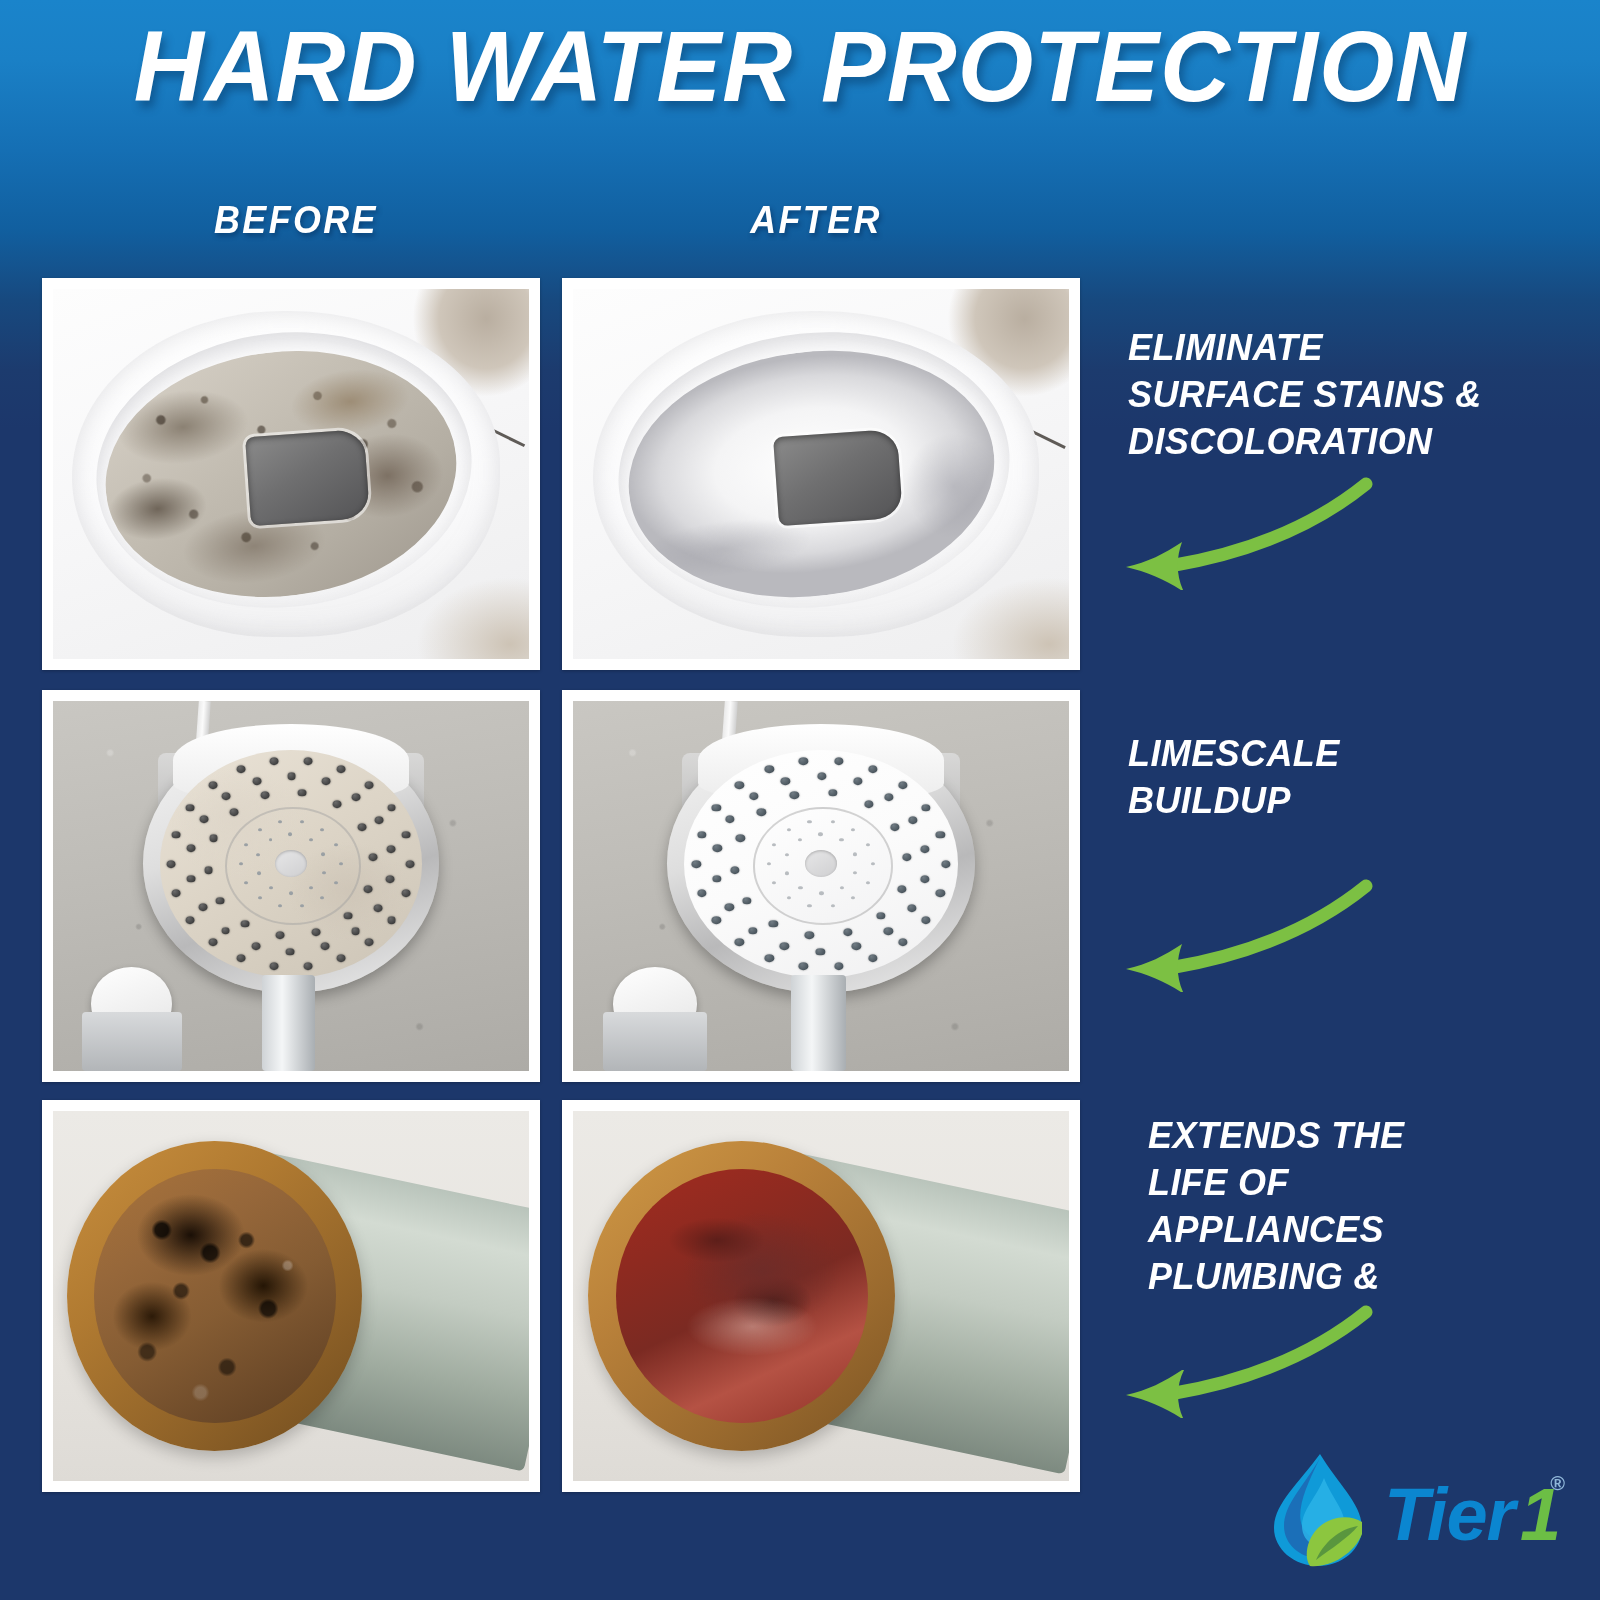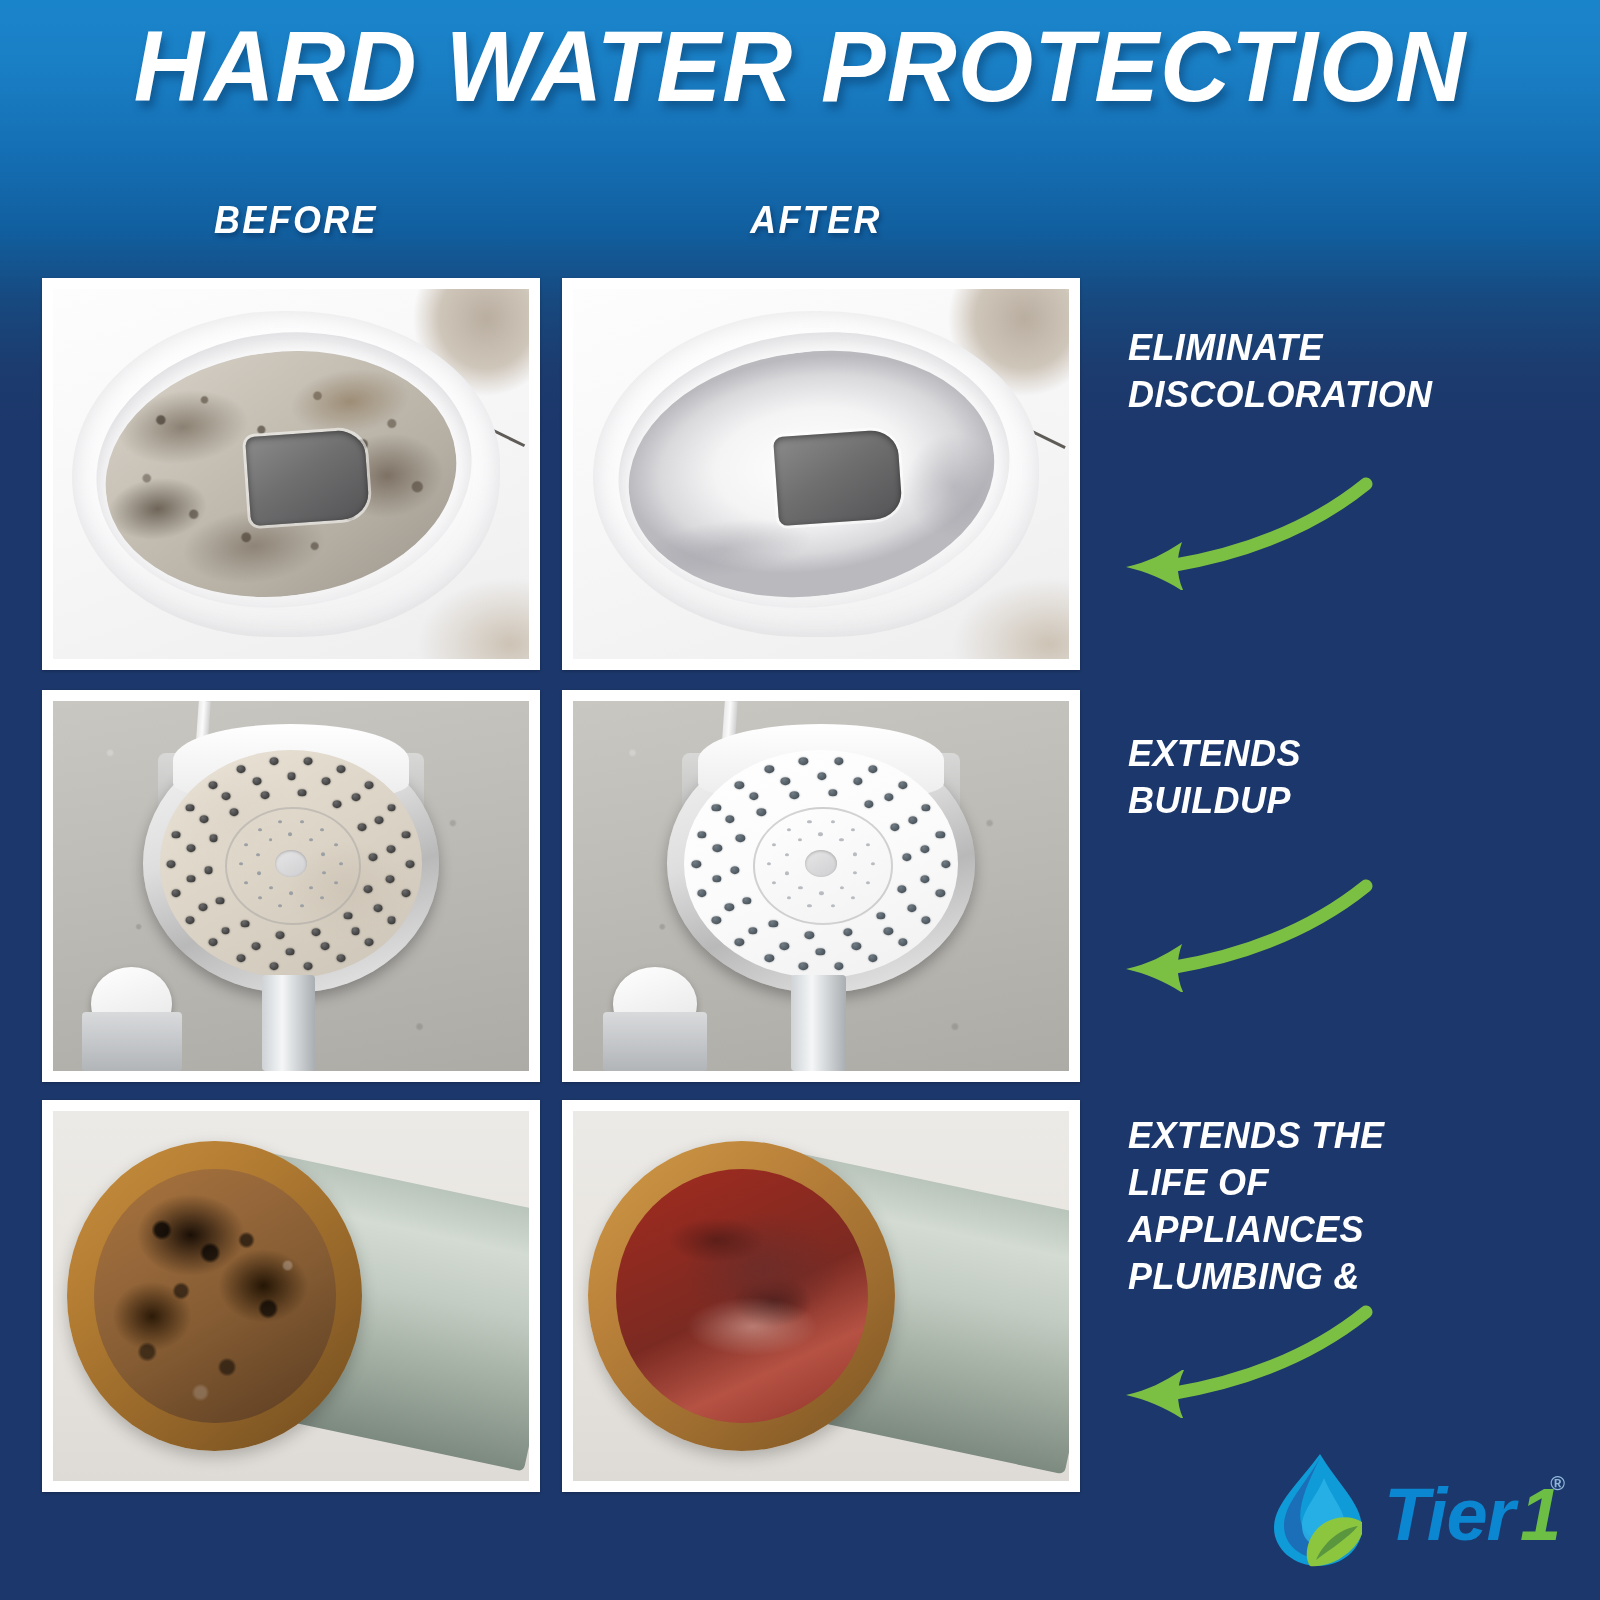--- a/index.html
+++ b/index.html
@@ -305,21 +305,21 @@
     margin:0;
     color:#ffffff;
     font-size:36px;
     line-height:47px;
     font-weight:700;
     letter-spacing:.4px;
     white-space:nowrap;
   }
   #benefit-0{top:324px;}
   #benefit-1{top:730px;}
-  #benefit-2{top:1112px;}
+  #benefit-2{top:1112px;margin-left:20px;}
 
   .arrow{position:absolute;width:270px;height:120px;}
   #arrow-0{left:1104px;top:470px;}
   #arrow-1{left:1104px;top:872px;}
   #arrow-2{left:1104px;top:1298px;}
 
   
   #logo{
     position:absolute;left:1258px;top:1448px;
     width:320px;height:124px;
@@ -572,25 +572,26 @@
         <div class="pipe-body"></div>
         <div class="pipe-end">
           <div class="pipe-bore"></div>
         </div>
       </div>
     </div>
   </div>
 
   <div class="benefit" id="benefit-0">
     <p>ELIMINATE</p>
+    <p>SURFACE STAINS &amp;</p>
     <p>DISCOLORATION</p>
   </div>
 
   <div class="benefit" id="benefit-1">
-    <p>EXTENDS</p>
+    <p>LIMESCALE</p>
     <p>BUILDUP</p>
   </div>
 
   <div class="benefit" id="benefit-2">
     <p>EXTENDS THE</p>
     <p>LIFE OF</p>
     <p>APPLIANCES</p>
     <p>PLUMBING &amp;</p>
   </div>
 

